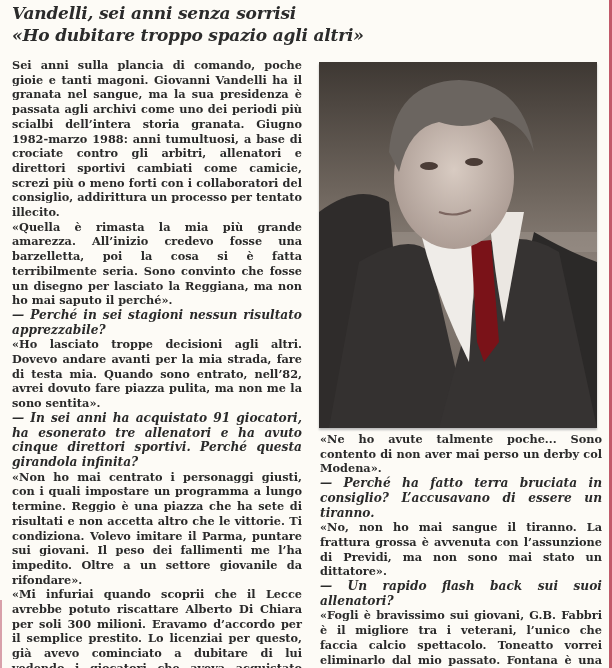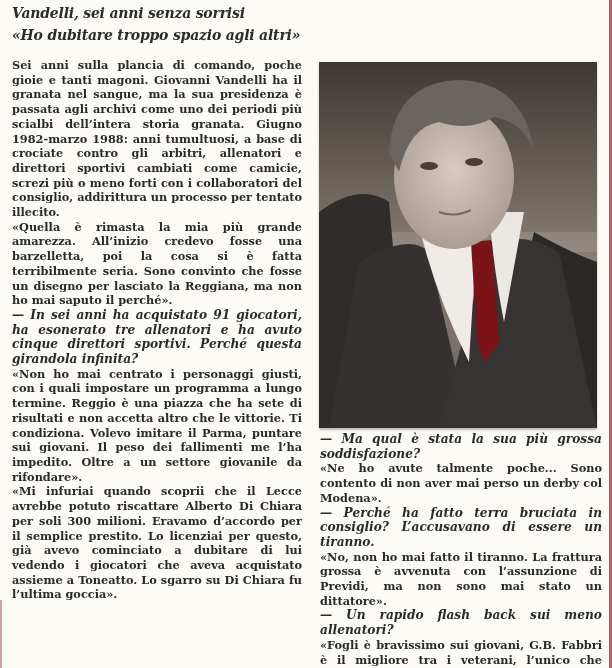--- a/index.html
+++ b/index.html
@@ -1,19 +1,19 @@
 <!DOCTYPE html>
 <html><head>
 <meta charset="utf-8">
 <style>
   html,body{margin:0;padding:0;}
   body{width:612px;height:668px;background:#fdfbf6;position:relative;overflow:hidden;font-family:"DejaVu Serif","Liberation Serif",serif;color:#2a2a2a;}
   .right-edge{position:absolute;right:0;top:0;width:3px;height:668px;background:#c25a6a;}
   .left-edge{position:absolute;left:0;top:600px;width:2px;height:68px;background:#d8a0aa;}
-  .headline{position:absolute;left:12px;top:2px;width:590px;font-family:"DejaVu Serif",serif;font-style:italic;font-weight:bold;font-size:14px;line-height:22px;color:#2b2b2b;letter-spacing:-0.2px;}
+  .headline{position:absolute;left:12px;top:2px;width:590px;font-family:"DejaVu Serif",serif;font-style:italic;font-weight:bold;font-size:17px;line-height:22px;color:#2b2b2b;letter-spacing:-0.2px;}
   .col{position:absolute;font-size:11.3px;line-height:14.7px;text-align:justify;font-weight:bold;color:#2a2a2a;}
   .col-left{left:12px;top:58px;width:290px;}
   .col-right{left:320px;top:432px;width:282px;}
   .col p{margin:0;}
   .col p.q{font-style:italic;font-size:12.2px;line-height:14.7px;color:#2a2a2a;}
   .photo{position:absolute;left:319px;top:62px;width:278px;height:366px;background:#5a524c;overflow:hidden;box-shadow:0 2px 2px #bbb;}
 </style>
 </head>
 <body>
 
@@ -21,20 +21,22 @@
 <div class="left-edge"></div>
 
 <div class="headline">
   <div>Vandelli, sei anni senza sorrisi</div>
   <div>«Ho dubitare troppo spazio agli altri»</div>
 </div>
 
 <div class="col col-left">
   <p>Sei anni sulla plancia di comando, poche gioie e tanti magoni. Giovanni Vandelli ha il granata nel sangue, ma la sua presidenza è passata agli archivi come uno dei periodi più scialbi dell’intera storia granata. Giugno 1982-marzo 1988: anni tumultuosi, a base di crociate contro gli arbitri, allenatori e direttori sportivi cambiati come camicie, screzi più o meno forti con i collaboratori del consiglio, addirittura un processo per tentato illecito.</p>
   <p>«Quella è rimasta la mia più grande amarezza. All’inizio credevo fosse una barzelletta, poi la cosa si è fatta terribilmente seria. Sono convinto che fosse un disegno per lasciato la Reggiana, ma non ho mai saputo il perché».</p>
+  <p class="q">— Perché in sei stagioni nessun risultato apprezzabile?</p>
+  <p>«Ho lasciato troppe decisioni agli altri. Dovevo andare avanti per la mia strada, fare di testa mia. Quando sono entrato, nell’82, avrei dovuto fare piazza pulita, ma non me la sono sentita».</p>
   <p class="q">— In sei anni ha acquistato 91 giocatori, ha esonerato tre allenatori e ha avuto cinque direttori sportivi. Perché questa girandola infinita?</p>
   <p>«Non ho mai centrato i personaggi giusti, con i quali impostare un programma a lungo termine. Reggio è una piazza che ha sete di risultati e non accetta altro che le vittorie. Ti condiziona. Volevo imitare il Parma, puntare sui giovani. Il peso dei fallimenti me l’ha impedito. Oltre a un settore giovanile da rifondare».</p>
   <p>«Mi infuriai quando scoprii che il Lecce avrebbe potuto riscattare Alberto Di Chiara per soli 300 milioni. Eravamo d’accordo per il semplice prestito. Lo licenziai per questo, già avevo cominciato a dubitare di lui vedendo i giocatori che aveva acquistato assieme a Toneatto. Lo sgarro su Di Chiara fu l’ultima goccia».</p>
 
 </div>
 
 <div class="photo" title="Sepia portrait of Giovanni Vandelli in dark coat, white scarf and dark red tie">
   <svg width="278" height="366" viewBox="0 0 278 366">
     <defs>
       <linearGradient id="bg" x1="0" y1="0" x2="0" y2="1">
@@ -59,19 +61,18 @@
     <path d="M152 180 L172 178 L180 280 L165 300 L158 280 Z" fill="#7a1218"></path>
     <ellipse cx="135" cy="115" rx="60" ry="72" fill="url(#face)"></ellipse>
     <path d="M70 90 Q75 20 140 18 Q205 20 215 90 Q205 60 175 55 Q150 70 120 60 Q90 65 80 110 Z" fill="#6b6560"></path>
     <ellipse cx="110" cy="104" rx="9" ry="4" fill="#4a3c36"></ellipse>
     <ellipse cx="155" cy="100" rx="9" ry="4" fill="#4a3c36"></ellipse>
     <path d="M120 150 Q135 156 152 148" stroke="#7c6660" stroke-width="2" fill="none"></path>
   </svg>
 </div>
 
 <div class="col col-right">
-  <p class="q">— Ma qual è stata la sua più grossa soddisfazione?</p>
   <p>«Ne ho avute talmente poche... Sono contento di non aver mai perso un derby col Modena».</p>
   <p class="q">— Perché ha fatto terra bruciata in consiglio? L’accusavano di essere un tiranno.</p>
-  <p>«No, non ho mai fatto il tiranno. La frattura grossa è avvenuta con l’assunzione di Previdi, ma non sono mai stato un dittatore».</p>
-  <p class="q">— Un rapido flash back sui meno allenatori?</p>
+  <p>«No, non ho mai sangue il tiranno. La frattura grossa è avvenuta con l’assunzione di Previdi, ma non sono mai stato un dittatore».</p>
+  <p class="q">— Un rapido flash back sui suoi allenatori?</p>
   <p>«Fogli è bravissimo sui giovani, G.B. Fabbri è il migliore tra i veterani, l’unico che faccia calcio spettacolo. Toneatto vorrei eliminarlo dal mio passato. Fontana è una brava persona e un bravo tecnico che non ha avuto fortuna. Cadè è pure bravo, ma ti fa spendere un capitale. Con lui devi essere certo di vincere il campionato. In Santin credevo, alla fine mi ha deluso».</p>
 </div>
 
 </body></html>

